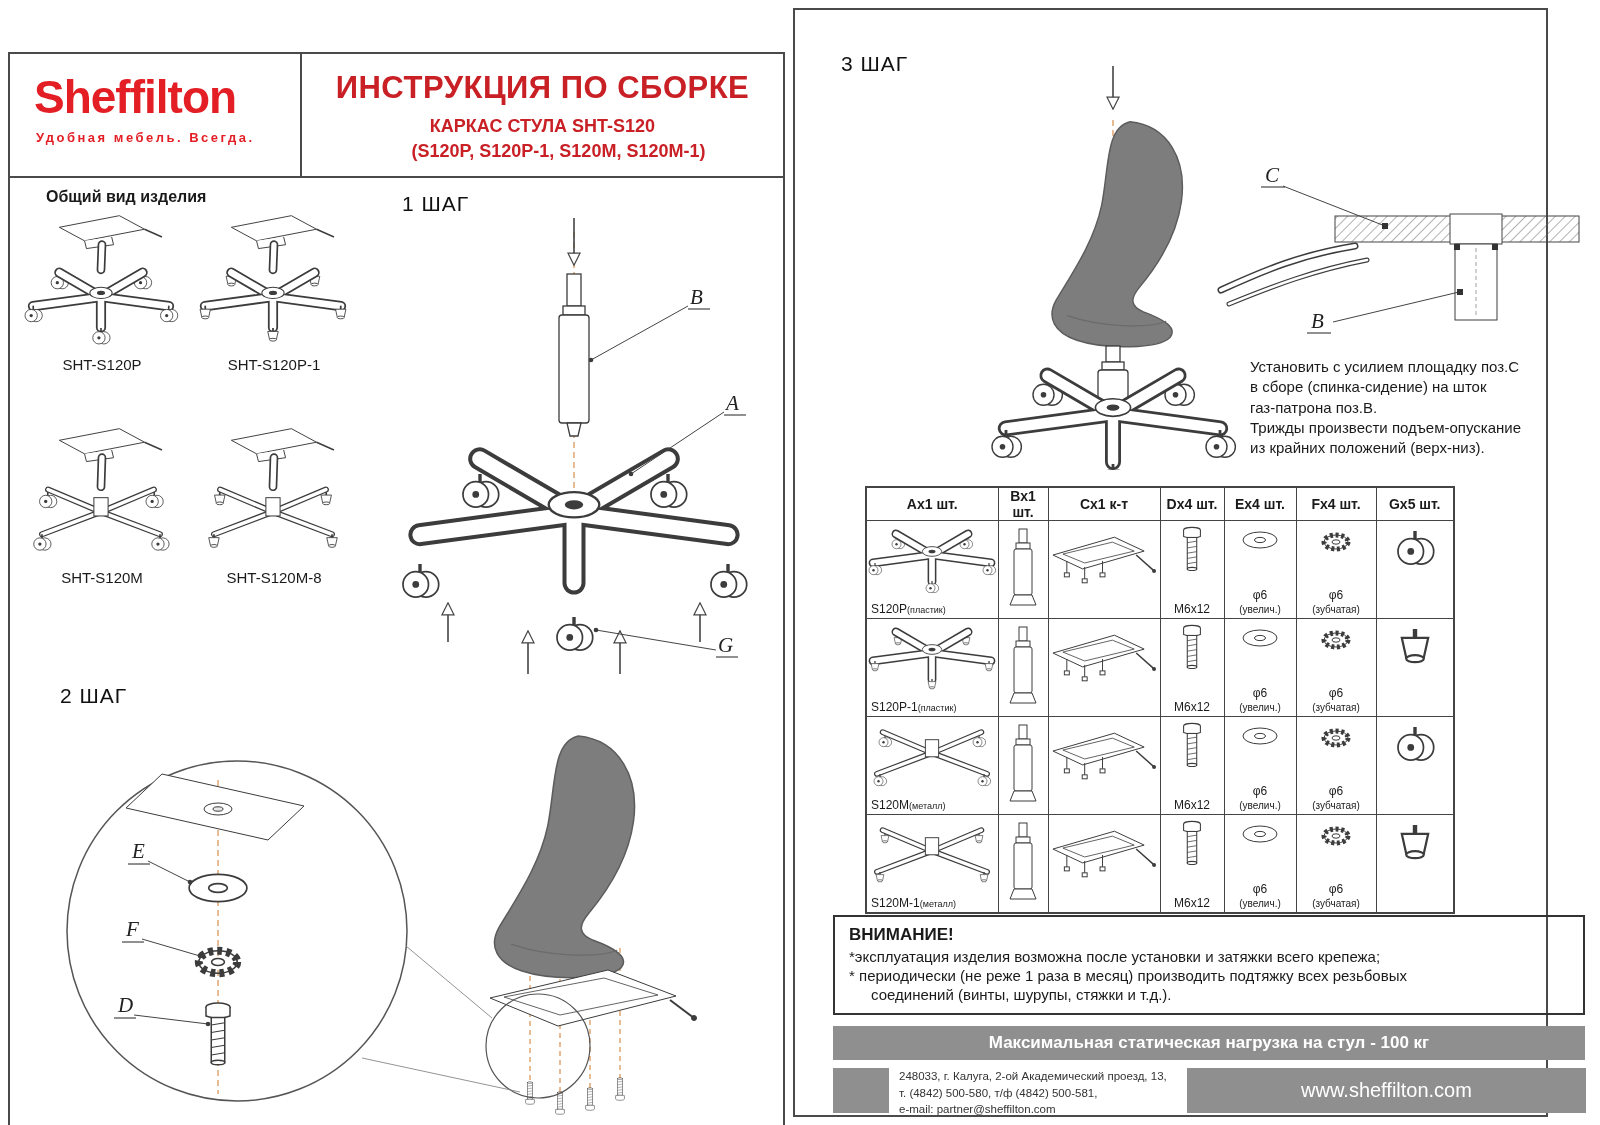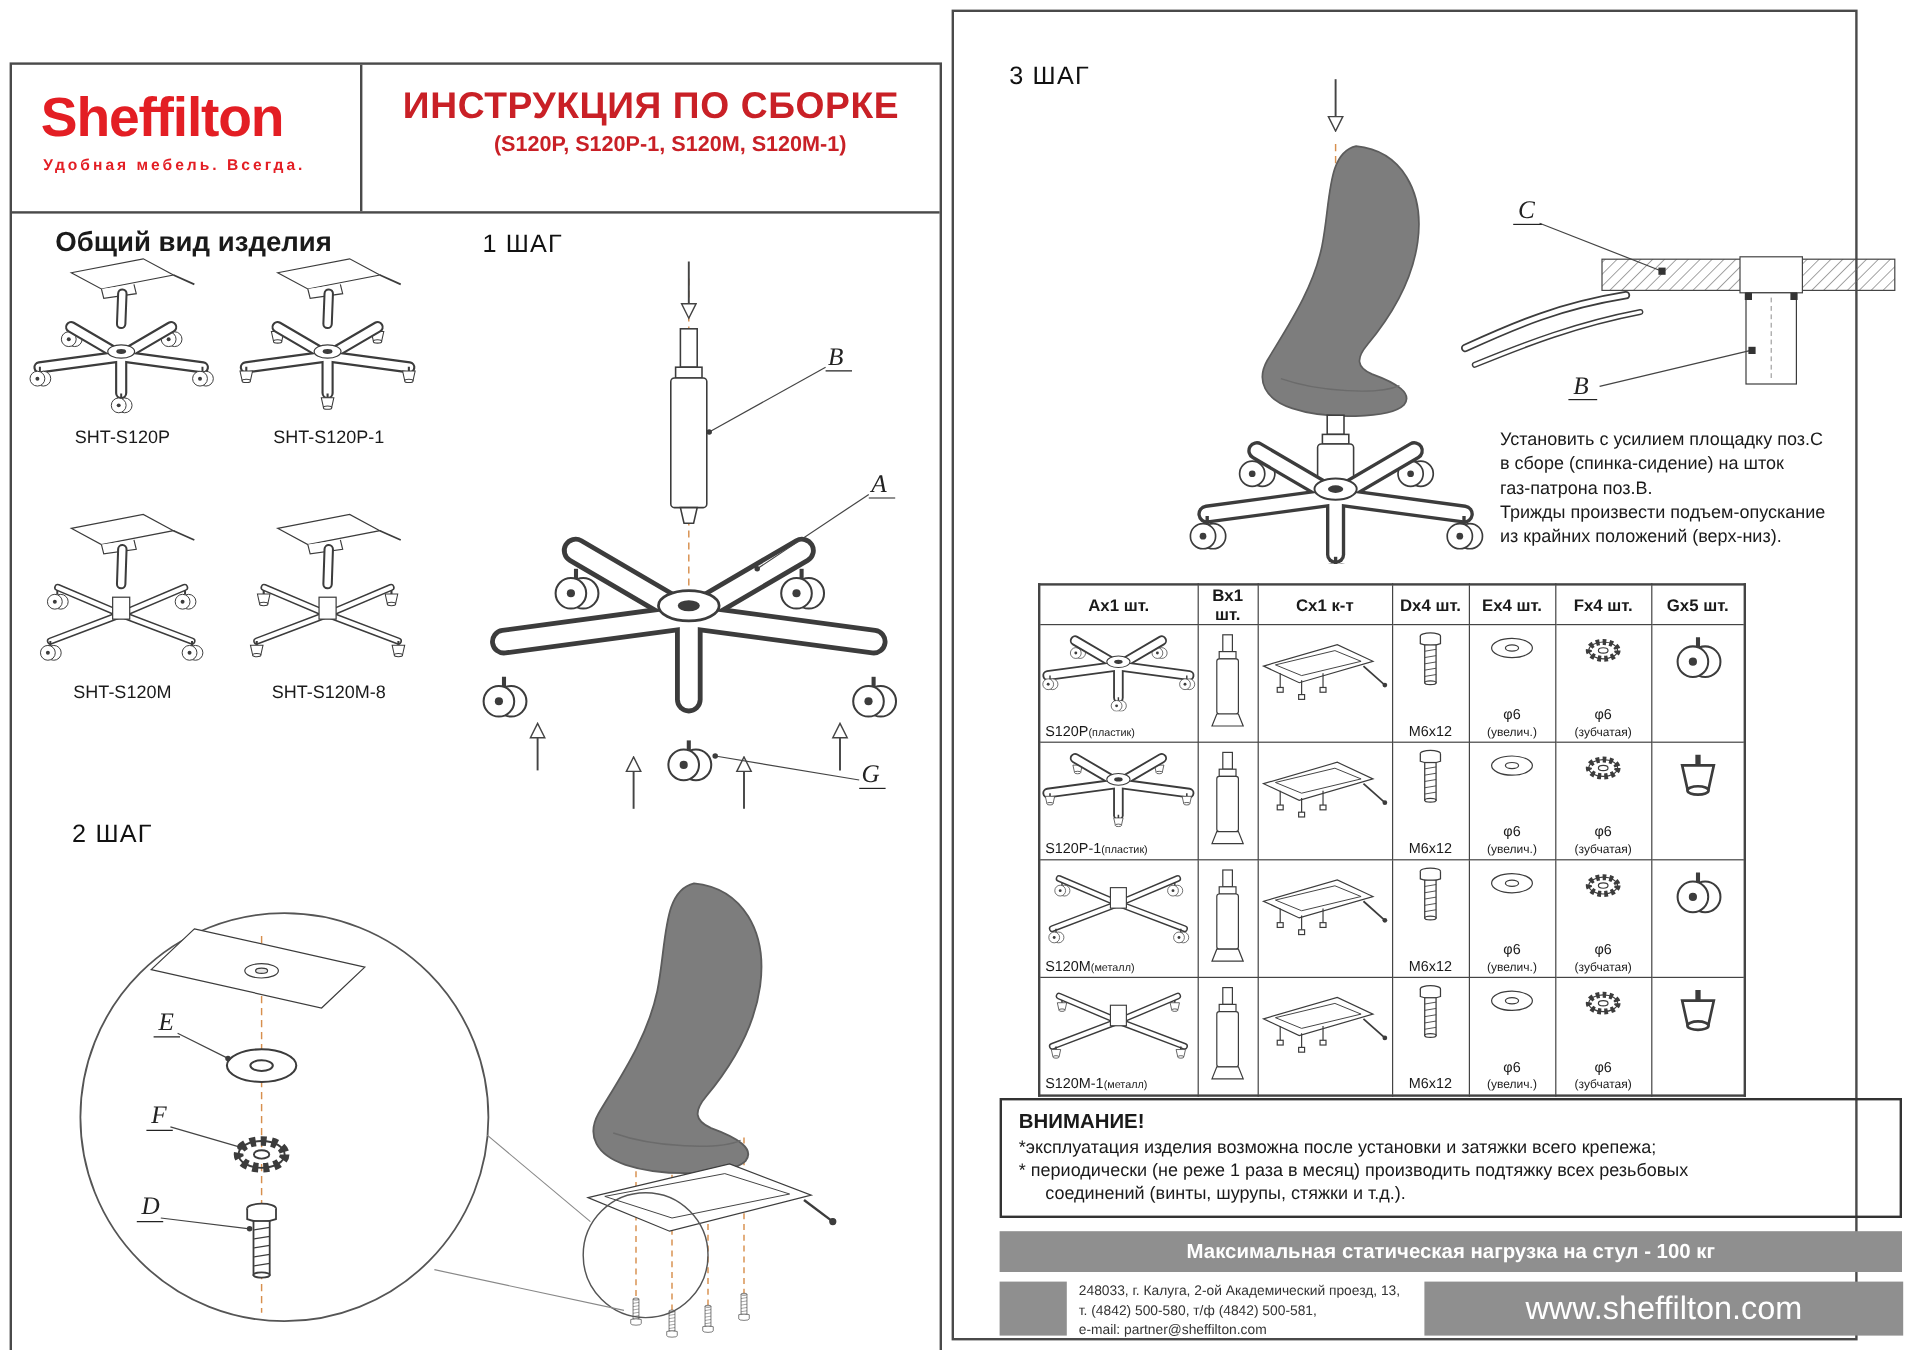--- a/index.html
+++ b/index.html
@@ -144,25 +144,26 @@
 </svg>
 
 <div class="page" id="page-left">
 
   <div class="abs" style="left:0;top:0;width:292px;height:122px;border-right:2px solid #4a4a4a;">
     <div style="font-size:46px;font-weight:bold;color:var(--logo-red);margin:16px 0 0 24px;letter-spacing:-1px;">Sheffilton</div>
     <div style="font-size:13px;font-weight:bold;color:var(--logo-red);margin:6px 0 0 26px;letter-spacing:2.5px;">Удобная мебель. Всегда.</div>
   </div>
   <div class="abs" style="left:292px;top:0;width:481px;height:122px;text-align:center;">
     <div class="red-title" style="font-size:31px;margin-top:16px;letter-spacing:0.5px;">ИНСТРУКЦИЯ ПО СБОРКЕ</div>
+    <div class="red-title" style="font-size:18px;margin-top:10px;">КАРКАС СТУЛА SHT-S120</div>
     <div class="red-title" style="font-size:18px;margin-top:4px;padding-left:32px;">(S120P, S120P-1, S120M, S120M-1)</div>
   </div>
   <div class="abs" style="left:0;top:122px;width:773px;border-top:2px solid #4a4a4a;"></div>
 
-  <div class="abs" style="left:36px;top:134px;font-size:23px;font-weight:bold;">Общий вид изделия</div>
+  <div class="abs" style="left:36px;top:134px;font-size:16px;font-weight:bold;">Общий вид изделия</div>
 
   <div class="abs" style="left:8px;top:152px;width:168px;">
     <svg width="165" height="150" viewBox="0 0 165 155">
       <polygon points="40,22 102,10 128,24 66,36" fill="#fff" stroke="#3c3c3c"></polygon>
       <line x1="128" y1="24" x2="146" y2="32" stroke="#3c3c3c" stroke-width="1.5"></line>
       <path d="M66,36 L68,44 L96,40 L94,32" fill="#fff" stroke="#3c3c3c"></path>
       <path d="M84,40 L83,66" stroke="#3c3c3c" stroke-width="9" stroke-linecap="round"></path>
       <path d="M84,40 L83,66" stroke="#fff" stroke-width="5.5" stroke-linecap="round"></path>
       <use href="#caster" transform="translate(40,69) scale(0.85)"></use>
       <use href="#caster" transform="translate(126,69) scale(0.85)"></use>
@@ -635,14 +636,14 @@
   </div>
 
   <div class="abs graybar" style="left:38px;top:1016px;width:752px;height:34px;font-size:17px;text-align:center;line-height:34px;">Максимальная статическая нагрузка на стул - 100 кг</div>
 
   <div class="abs graybar" style="left:38px;top:1058px;width:56px;height:45px;"></div>
   <div class="abs" style="left:104px;top:1058px;width:300px;font-size:11.5px;line-height:1.45;color:#333;">
     <div>248033, г. Калуга, 2-ой Академический проезд, 13,</div>
     <div>т. (4842) 500-580, т/ф (4842) 500-581,</div>
     <div>e-mail: partner@sheffilton.com</div>
   </div>
-  <div class="abs graybar" style="left:392px;top:1058px;width:399px;height:45px;font-size:27px;font-weight:normal;text-align:center;line-height:45px;">www.sheffilton.com</div>
+  <div class="abs graybar" style="left:392px;top:1058px;width:399px;height:45px;font-size:20px;font-weight:normal;text-align:center;line-height:45px;">www.sheffilton.com</div>
 </div>
 
 </body></html>

